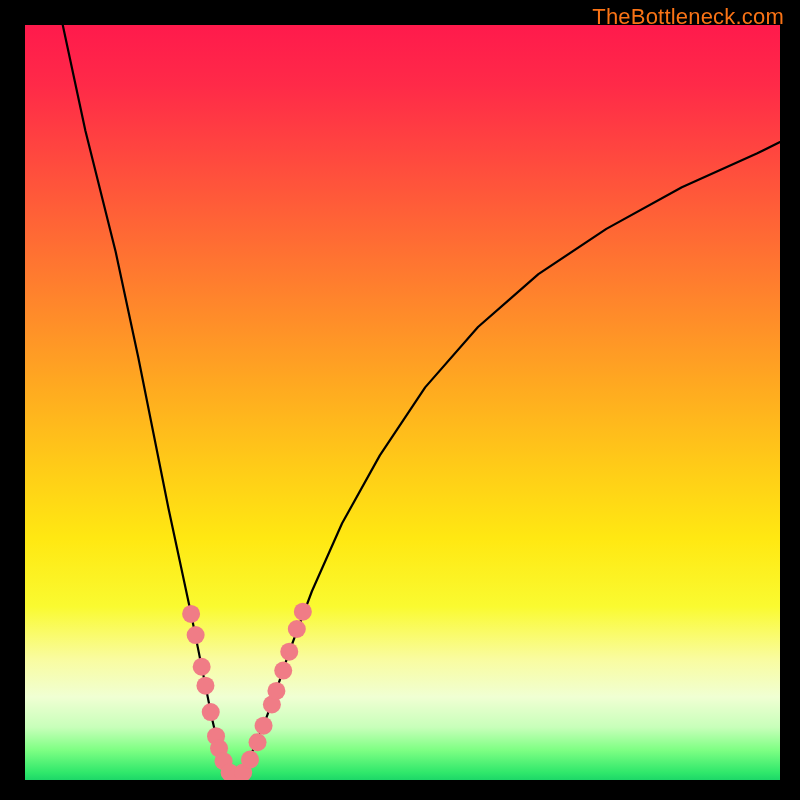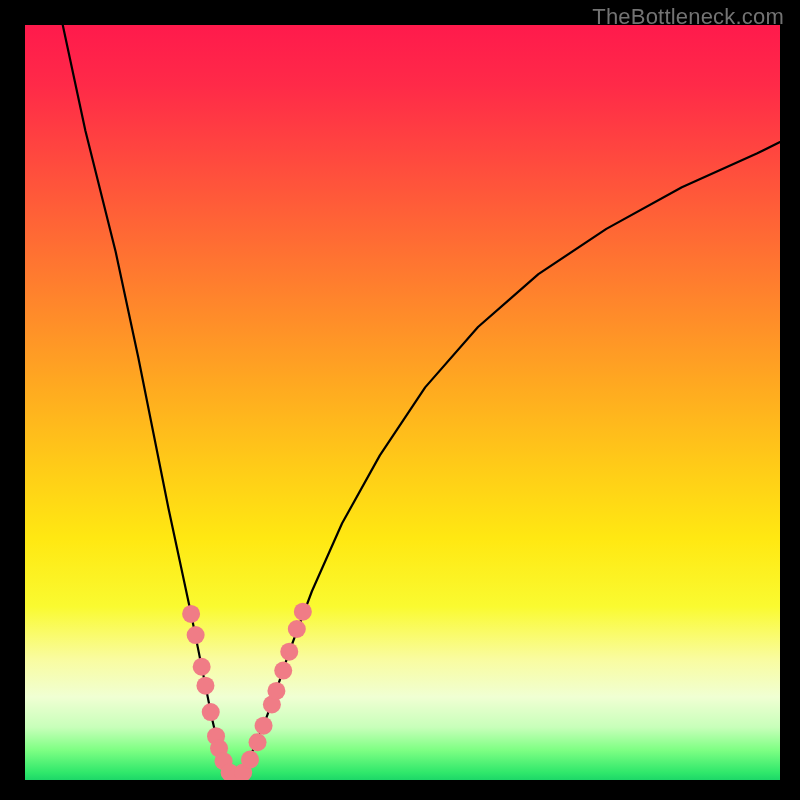--- a/index.html
+++ b/index.html
@@ -39,21 +39,21 @@
       #c8ffba 93%,
       #7fff84 96%,
       #30e86b 99%,
       #1dd768 100%
     );
   }
   .watermark {
     position: absolute;
     top: 4px;
     right: 16px;
-    color: #737373;
+    color: #f97316;
     font-size: 22px;
     font-weight: 500;
     letter-spacing: 0.2px;
     z-index: 5;
     pointer-events: none;
   }
   svg.overlay {
     position: absolute;
     left: 0;
     top: 0;

